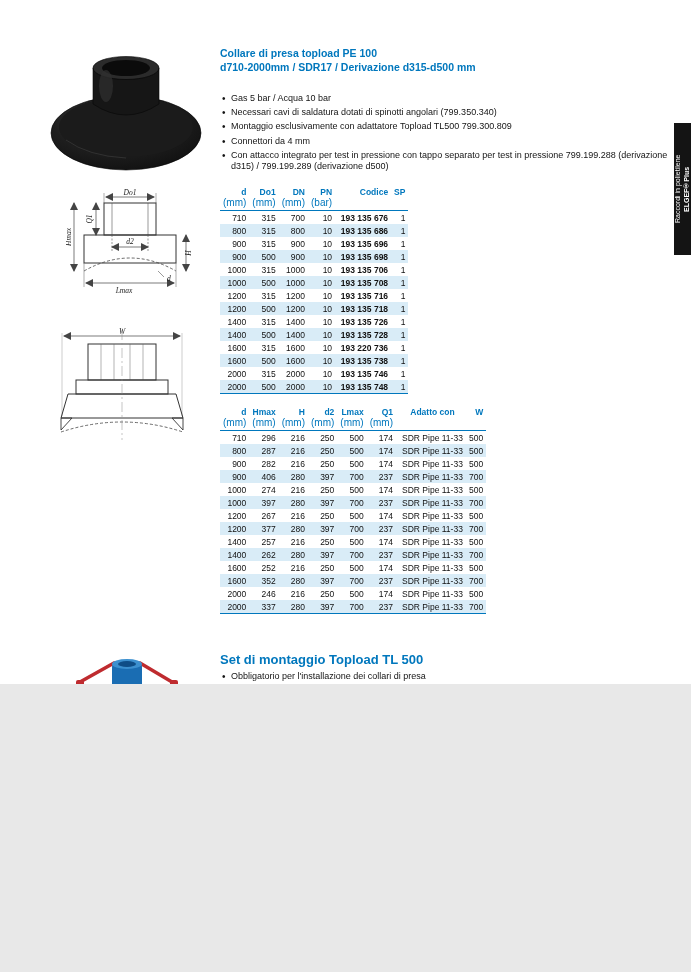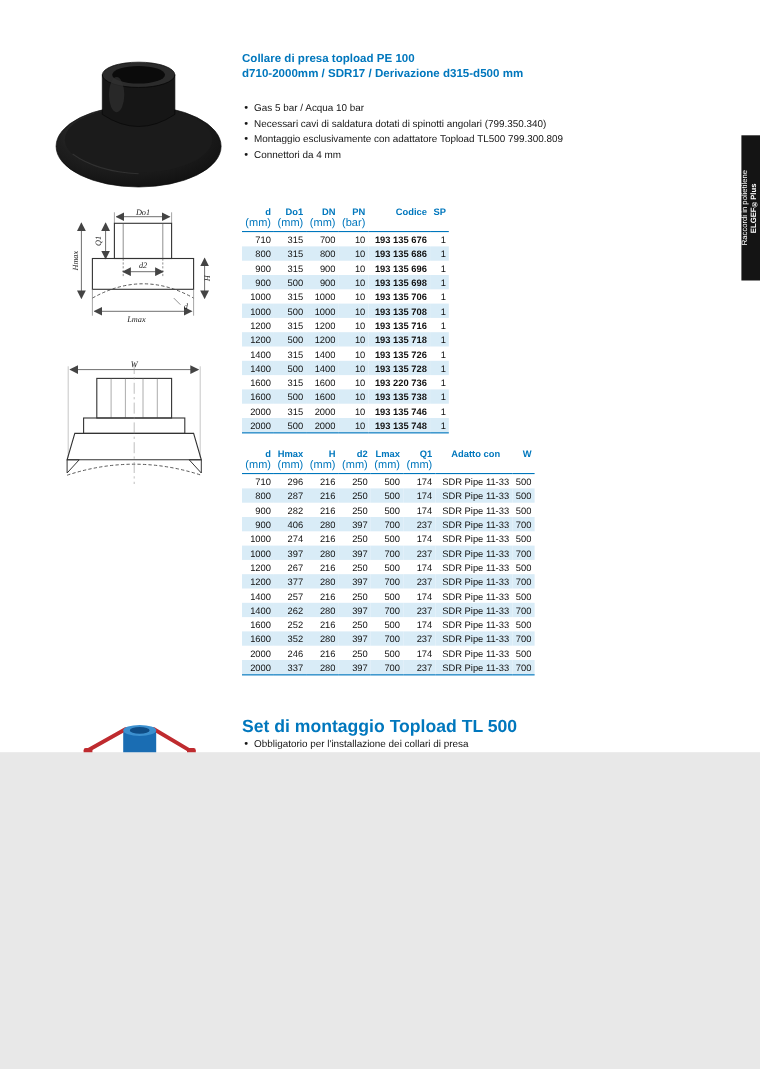--- a/index.html
+++ b/index.html
@@ -7,21 +7,21 @@
     --row_alt:#d9ecf7;
     --tab_bg:#141414;
   }
   *{box-sizing:border-box;margin:0;padding:0}
   body{background:#e8e8e8;font-family:"Liberation Sans",sans-serif}
   .page{position:relative;width:691px;height:684px;background:#ffffff;margin:0 auto;overflow:hidden;color:#111}
 
   
   .title-block{position:absolute;left:220px;top:47px}
   .title{font-size:10.5px;font-weight:bold;color:var(--accent);line-height:1.3}
-  .sec2-title{position:absolute;left:220px;top:652px;font-size:16px;font-weight:bold;color:var(--accent)}
+  .sec2-title{position:absolute;left:220px;top:652px;font-size:13px;font-weight:bold;color:var(--accent)}
 
   ul.bullets{position:absolute;list-style:none;font-size:9px;line-height:1.3;color:#141414}
   ul.bullets li{position:relative;padding-left:10px;margin-bottom:2.5px}
   ul.bullets li::before{content:"\2022";position:absolute;left:1px;top:-1px;font-size:10px}
   .bullets1{left:221px;top:93px;width:450px}
   .bullets2{left:221px;top:671px;width:450px}
 
   
   .side-tab{position:absolute;right:0;top:123px;width:17px;height:132px;background:var(--tab_bg);
     color:#fff;display:flex;flex-direction:column;align-items:center;justify-content:center;
@@ -104,20 +104,21 @@
   <div class="title-block">
     <div class="title">Collare di presa topload PE 100</div>
     <div class="title">d710-2000mm / SDR17 / Derivazione d315-d500 mm</div>
   </div>
 
   <ul class="bullets bullets1">
       <li>Gas 5 bar / Acqua 10 bar</li>
       <li>Necessari cavi di saldatura dotati di spinotti angolari (799.350.340)</li>
       <li>Montaggio esclusivamente con adattatore Topload TL500 799.300.809</li>
       <li>Connettori da 4 mm</li>
+      <li>Con attacco integrato per test in pressione con tappo separato per test in pressione 799.199.288 (derivazione d315) / 799.199.289 (derivazione d500)</li>
     </ul>
 
   <div class="side-tab">
     <span class="tab-line">Raccordi in polietilene</span>
     <span class="tab-line bold">ELGEF®Plus</span>
   </div>
 
   <div class="drawing1">
     <svg viewBox="0 0 128 112" preserveAspectRatio="xMidYMid meet">
       <defs>

